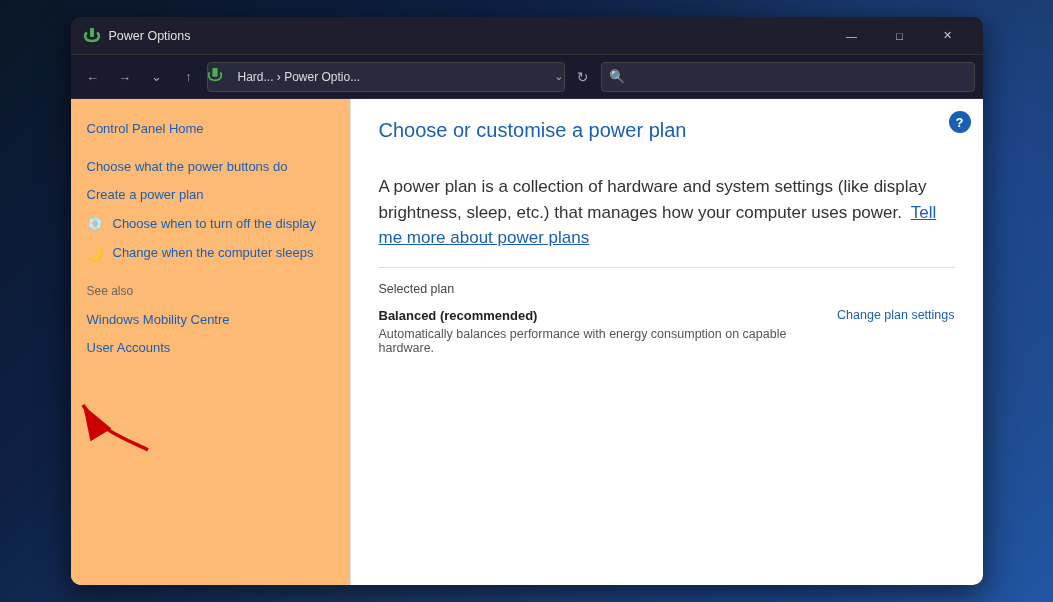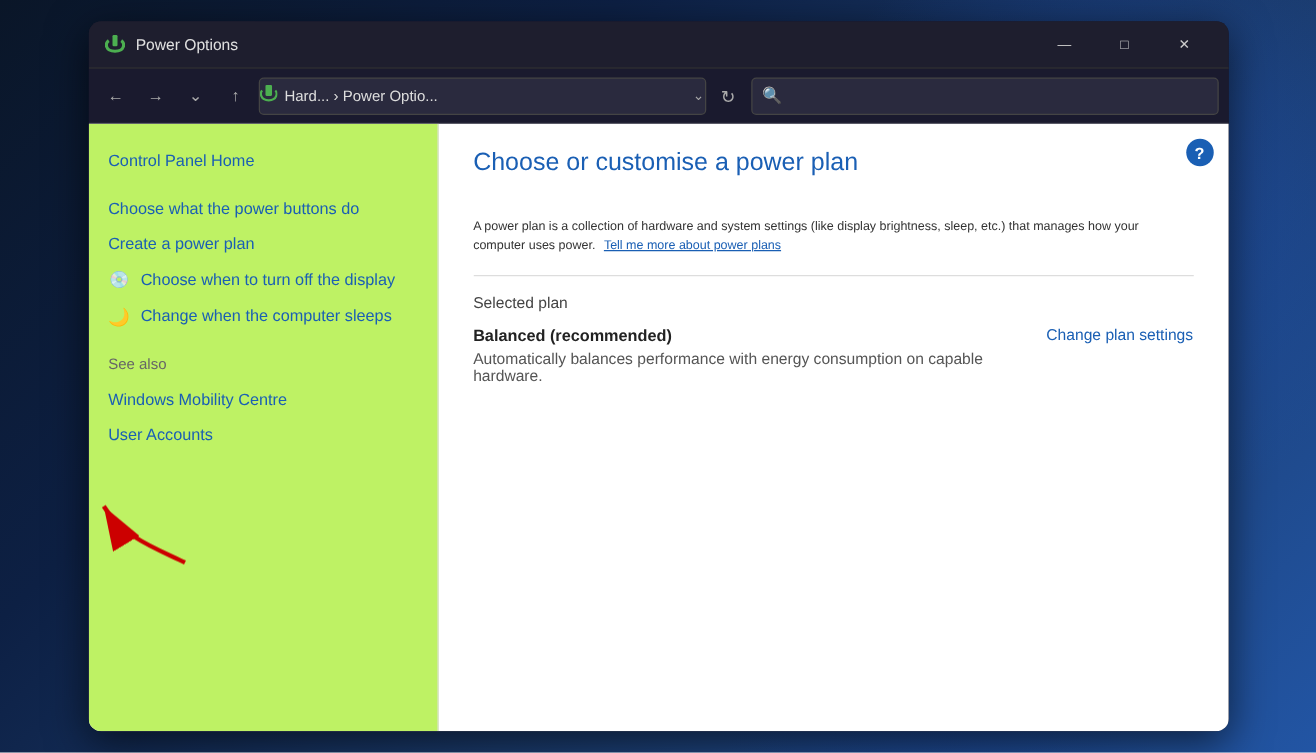--- a/index.html
+++ b/index.html
@@ -117,21 +117,21 @@
     }
     .address-field {
       flex: 1;
       height: 30px;
       background: #2a2a3e;
       border: 1px solid #444;
       border-radius: 4px;
       display: flex;
       align-items: center;
       padding: 0 0;
-      gap: 6px;
+      gap: 16px;
       max-width: 380px;
     }
     .address-icon { font-size: 13px; }
     .address-text {
       color: #ddd;
       font-size: 12px;
       flex: 1;
     }
     .address-chevron { color: #aaa; font-size: 11px; cursor: pointer; }
     .refresh-btn {
@@ -163,21 +163,21 @@
     .content-area {
       display: flex;
       flex: 1;
       background: white;
       overflow: hidden;
     }
 
     
     .sidebar {
       width: 280px;
-      background: #bef264;
+      background: #fdba74;
       padding: 16px 0;
       flex-shrink: 0;
       border-right: 1px solid #e0e0e0;
       overflow-y: auto;
     }
     .sidebar-link {
       display: flex;
       align-items: flex-start;
       gap: 8px;
       padding: 5px 16px;
@@ -242,21 +242,21 @@
       font-weight: bold;
       cursor: pointer;
     }
     .page-title {
       color: #1a5fb4;
       font-size: 20px;
       font-weight: 300;
       margin-bottom: 32px;
     }
     .description {
-      font-size: 10px;
+      font-size: 17px;
       color: #333;
       line-height: 1.5;
       margin-bottom: 16px;
     }
     .description a {
       color: #1a5fb4;
     }
     .section-divider {
       border: none;
       border-top: 1px solid #ddd;

